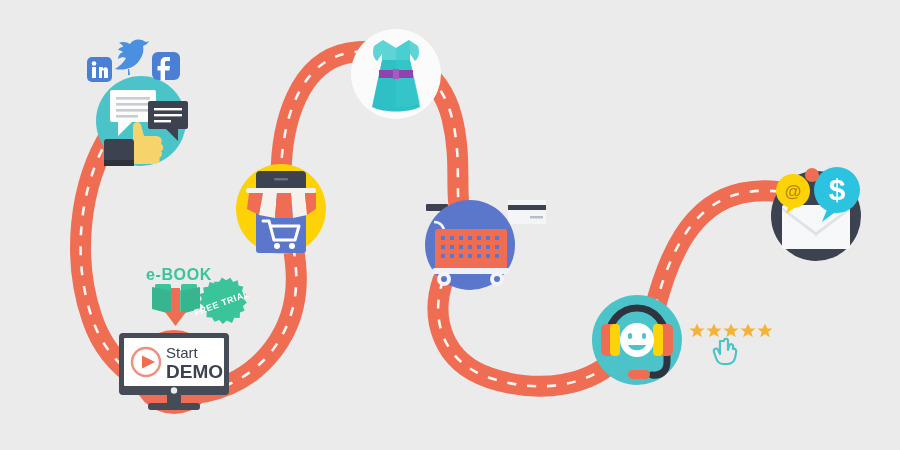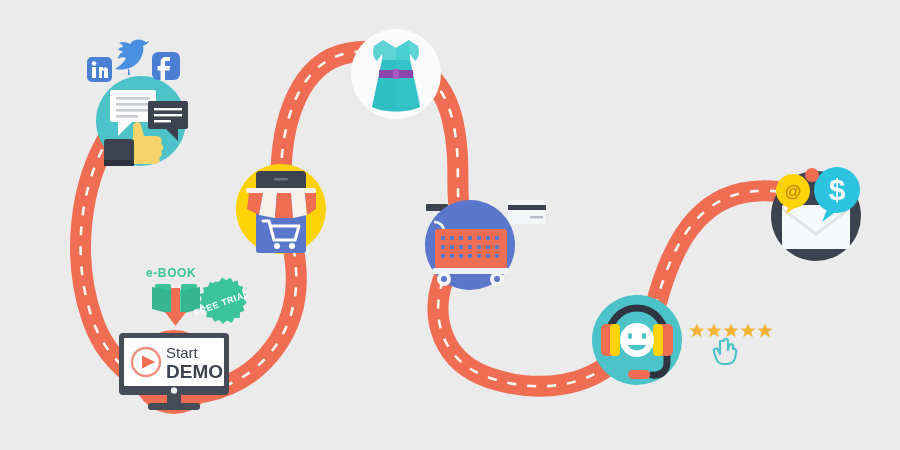--- a/index.html
+++ b/index.html
@@ -284,15 +284,15 @@
       <g>
         <circle cx="837" cy="190" r="23" fill="#2cc3e0"></circle>
         <polygon points="828,207 822,222 838,210" fill="#2cc3e0"></polygon>
         <text x="837" y="200" text-anchor="middle" fill="#ffffff" font-family="Liberation Sans, sans-serif" font-size="30" font-weight="bold">$</text>
       </g>
       <circle cx="812" cy="175" r="7" fill="#ef6e53"></circle>
     </g>
 
   </svg>
 
-  <div class="txt" style="left:146px;top:266px;color:#3bc49a;font-size:12px;font-weight:bold;letter-spacing:0.6px;">e-BOOK</div>
+  <div class="txt" style="left:146px;top:266px;color:#3bc49a;font-size:16px;font-weight:bold;letter-spacing:0.6px;">e-BOOK</div>
 
 </div>
 
 </body></html>

